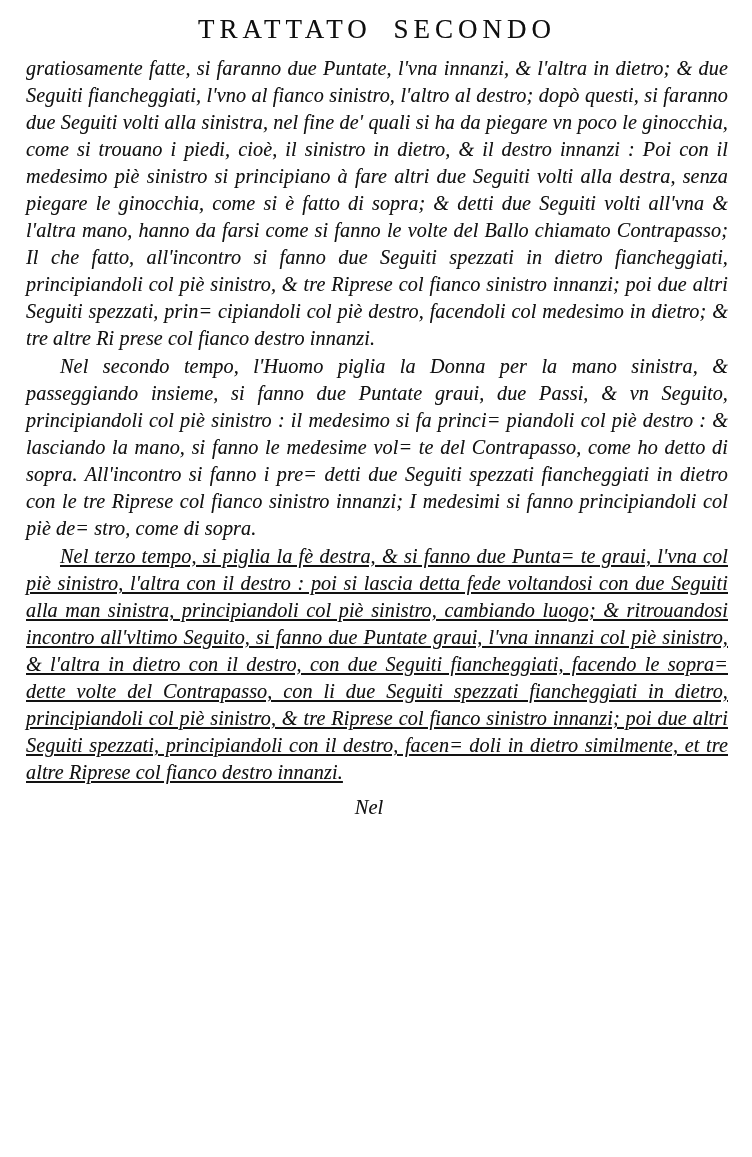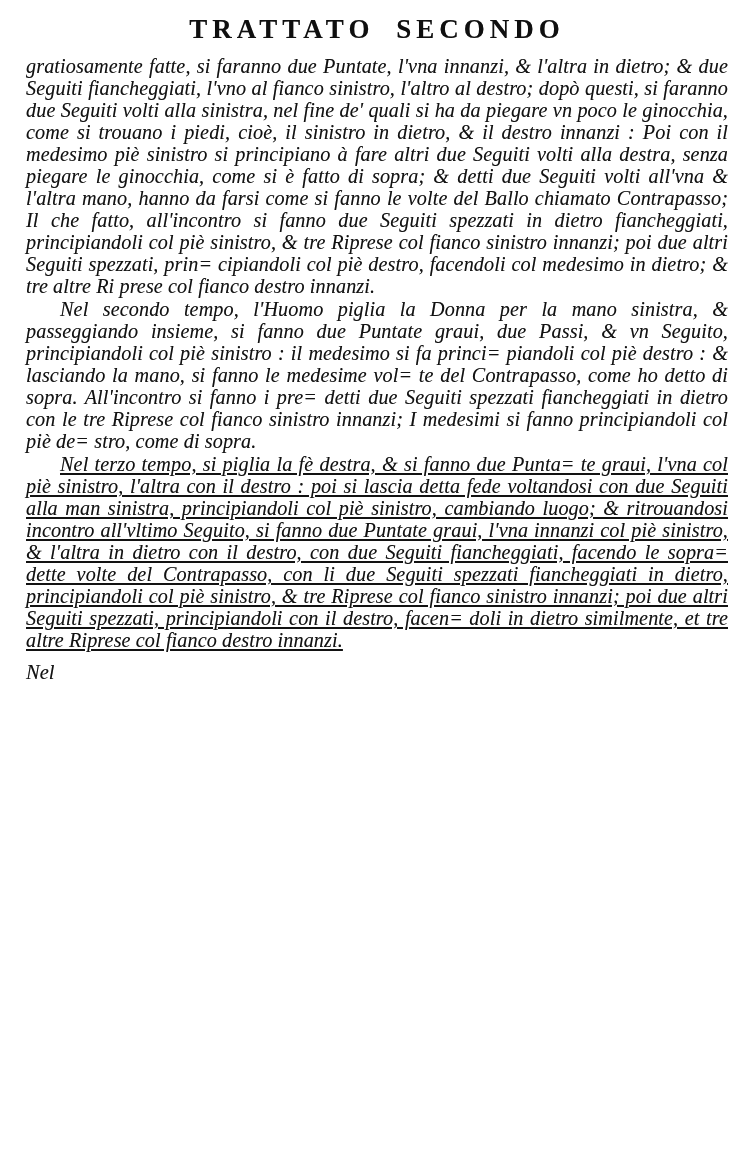--- a/index.html
+++ b/index.html
@@ -20,48 +20,48 @@
     height: 1157px;
     box-sizing: border-box;
     padding: 10px 24px 8px 26px;
     position: relative;
   }
   .running-head {
     text-align: center;
     font-family: "Liberation Serif", serif;
     font-size: 27px;
     letter-spacing: 5px;
-    font-weight: 700;
+    font-weight: 400;
     margin: 4px 0 10px 0;
     color: #0f0f0f;
     word-spacing: 10px;
   }
   .body-text {
     font-family: "Liberation Serif", serif;
     font-style: italic;
     font-size: 20.2px;
-    line-height: 22px;
+    line-height: 27px;
     text-align: justify;
     text-justify: inter-word;
     color: #121212;
     letter-spacing: 0.1px;
   }
   .para {
     margin: 0 0 1px 0;
     text-indent: 0;
   }
   .para.indented {
     text-indent: 34px;
   }
   .para:last-of-type {
     margin-bottom: 0;
     text-decoration: underline;
   }
   .catchword {
-    text-align: left;
+    text-align: center;
     font-family: "Liberation Serif", serif;
     font-style: italic;
     font-size: 20.5px;
     margin-top: 10px;
     padding-right: 16px;
     color: #121212;
   }
   
   .body-text, .running-head, .catchword {
     text-shadow: 0 0 0.4px rgba(0,0,0,0.35);

